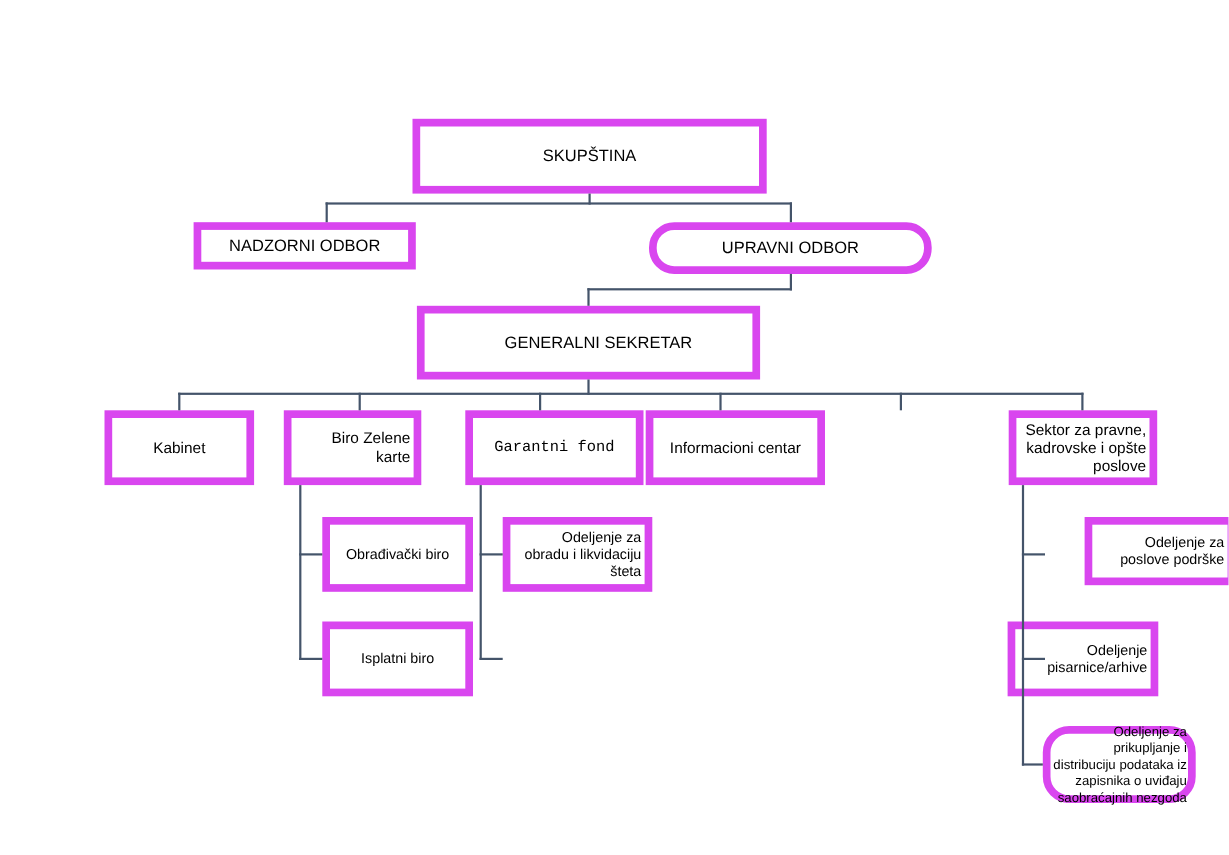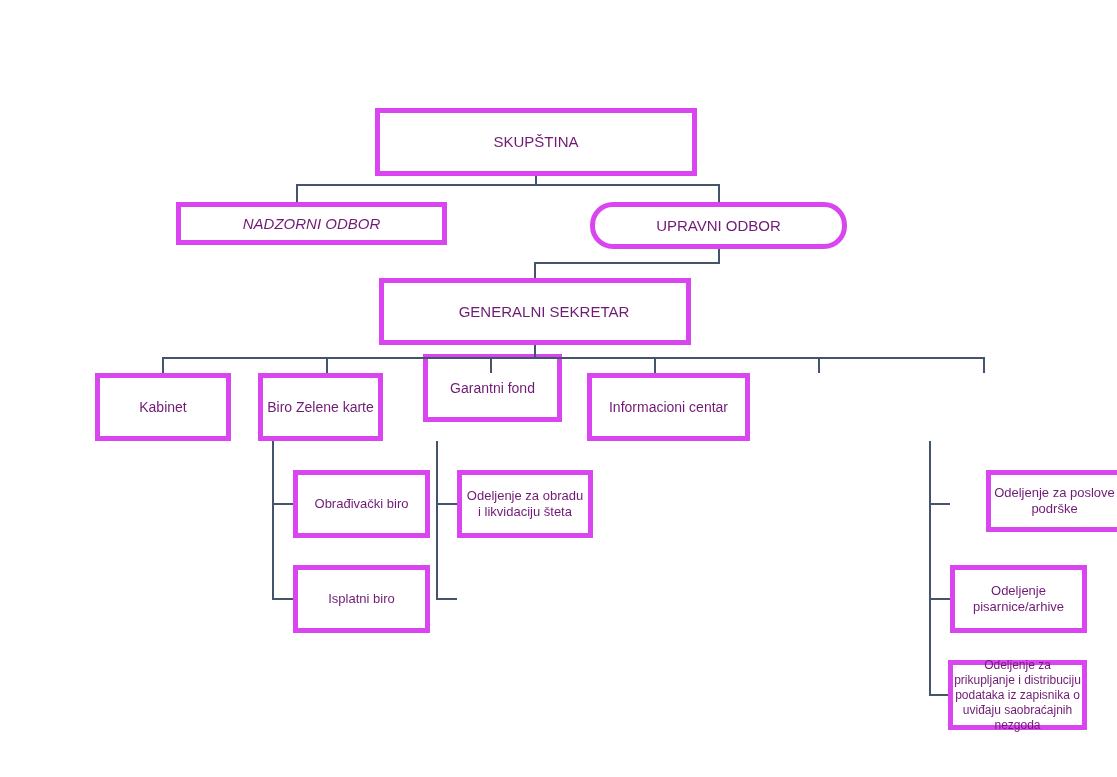--- a/index.html
+++ b/index.html
@@ -12,26 +12,26 @@
     width: 1117px;
     height: 777px;
     background: #ffffff;
     font-family: "Liberation Sans", "DejaVu Sans", sans-serif;
     overflow: hidden;
   }
   .node {
     position: absolute;
     box-sizing: border-box;
     background: #ffffff;
-    border: 5px solid #d946ef;
+    border: 7px solid #d946ef;
     display: flex;
     align-items: center;
     justify-content: center;
-    text-align: center;
-    color: #701a75;
+    text-align: right;
+    color: #000000;
     line-height: 1.2;
     padding: 2px 3px;
   }
   .lvl-top { font-size: 15px; }
   .lvl4    { font-size: 14px; }
   .sub     { font-size: 13px; }
   .sub-dense { font-size: 12px; line-height: 1.25; padding: 0 1px; }
   .cv {
     position: absolute;
     width: 2px;
@@ -43,38 +43,39 @@
     background: #44546a;
   }
 </style>
 </head>
 <body>
 
 <div class="stage">
 
   <div class="node lvl-top" style="left:375px; top:108px; width:322px; height:68px;">SKUPŠTINA</div>
 
-  <div class="node lvl-top" style="left:176px; top:202px; width:271px; height:43px;font-style:italic;">NADZORNI ODBOR</div>
+  <div class="node lvl-top" style="left:176px; top:202px; width:202px; height:43px;">NADZORNI ODBOR</div>
   <div class="node lvl-top" style="left:590px; top:202px; width:257px; height:47px;border-radius:23px;">UPRAVNI ODBOR</div>
 
   <div class="node lvl-top" style="left:379px; top:278px; width:312px; height:67px;padding-left:21px;">GENERALNI SEKRETAR</div>
 
   <div class="node lvl4" style="left:95px;  top:373px; width:136px; height:68px;">Kabinet</div>
   <div class="node lvl4" style="left:258px; top:373px; width:125px; height:68px;">Biro Zelene karte</div>
-  <div class="node lvl4" style="left:423px; top:354px; width:139px; height:68px;">Garantni fond</div>
+  <div class="node lvl4" style="left:423px; top:373px; width:162px; height:68px;font-family:Liberation Mono, monospace;">Garantni fond</div>
   <div class="node lvl4" style="left:587px; top:373px; width:163px; height:68px;">Informacioni centar</div>
+  <div class="node lvl4" style="left:917px; top:373px; width:135px; height:68px;">Sektor za pravne, kadrovske i opšte poslove</div>
 
   <div class="node sub" style="left:293px; top:470px; width:137px; height:68px;">Obrađivački biro</div>
   <div class="node sub" style="left:293px; top:565px; width:137px; height:68px;">Isplatni biro</div>
 
   <div class="node sub" style="left:457px; top:470px; width:136px; height:68px;">Odeljenje za obradu i likvidaciju šteta</div>
 
   <div class="node sub" style="left:950px; top:470px; width:137px; height:62px;margin-left:36px;">Odeljenje za poslove podrške</div>
-  <div class="node sub" style="left:950px; top:565px; width:137px; height:68px;">Odeljenje pisarnice/arhive</div>
-  <div class="node sub-dense node" style="left:948px; top:660px; width:139px; height:70px;">Odeljenje za prikupljanje i distribuciju podataka iz zapisnika o uviđaju saobraćajnih nezgoda</div>
+  <div class="node sub" style="left:916px; top:565px; width:137px; height:68px;">Odeljenje pisarnice/arhive</div>
+  <div class="node sub-dense node" style="left:948px; top:660px; width:139px; height:70px;border-radius:24px;">Odeljenje za prikupljanje i distribuciju podataka iz zapisnika o uviđaju saobraćajnih nezgoda</div>
 
   <div class="cv" style="left:535px; top:176px; height:10px;"></div>
   <div class="ch" style="left:296px; top:184px; width:424px;"></div>
   <div class="cv" style="left:296px; top:184px; height:18px;"></div>
   <div class="cv" style="left:718px; top:184px; height:18px;"></div>
 
   <div class="cv" style="left:718px; top:249px; height:15px;"></div>
   <div class="ch" style="left:534px; top:262px; width:186px;"></div>
   <div class="cv" style="left:534px; top:262px; height:16px;"></div>
 

